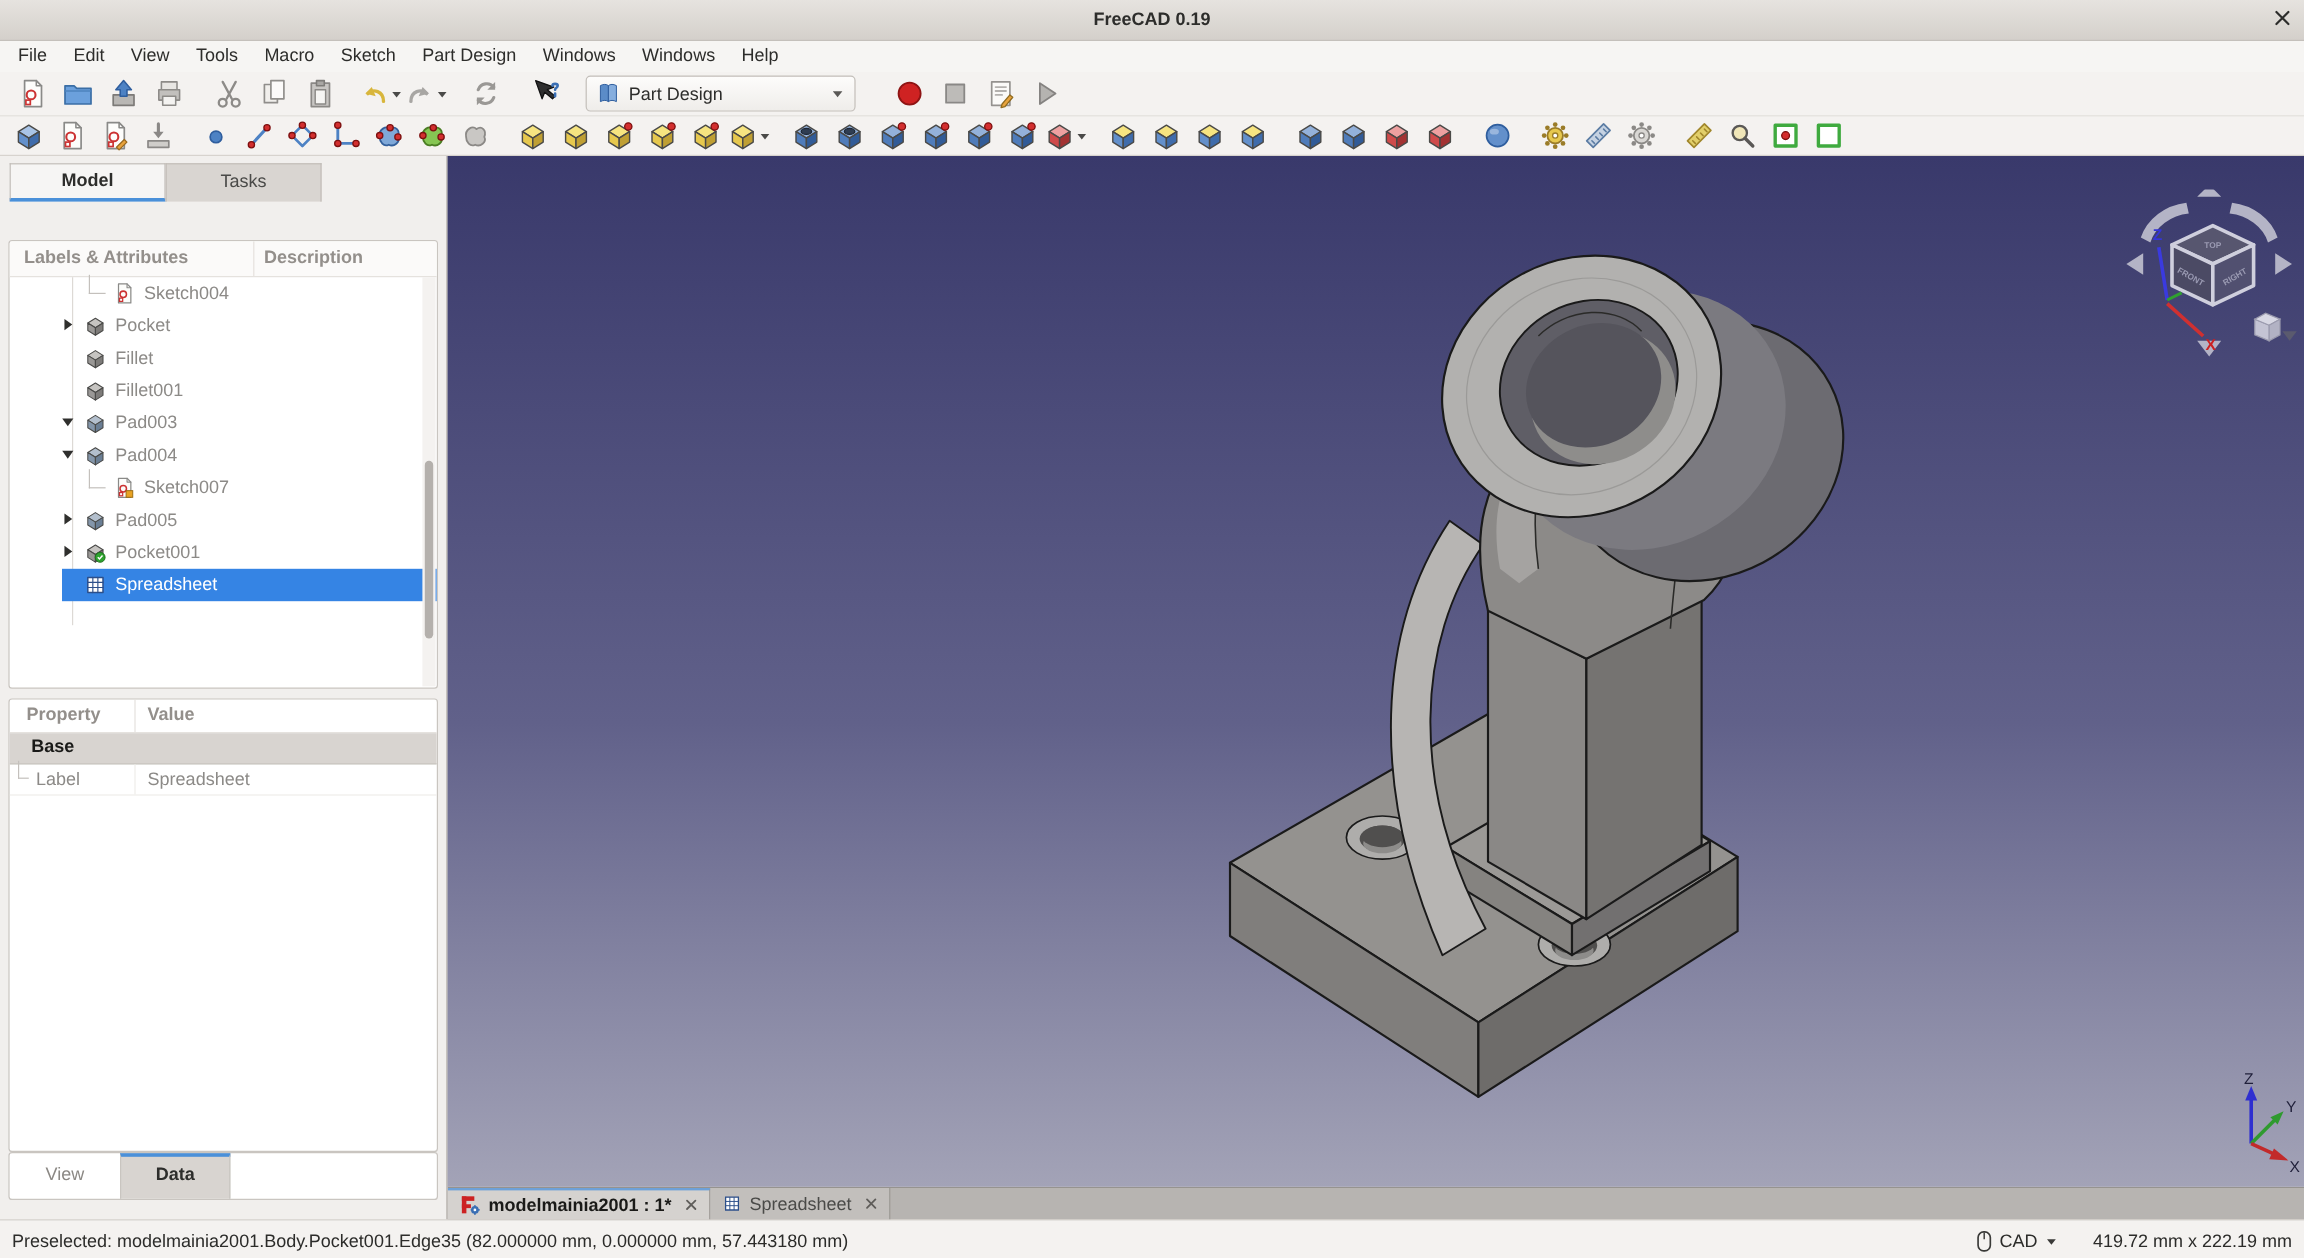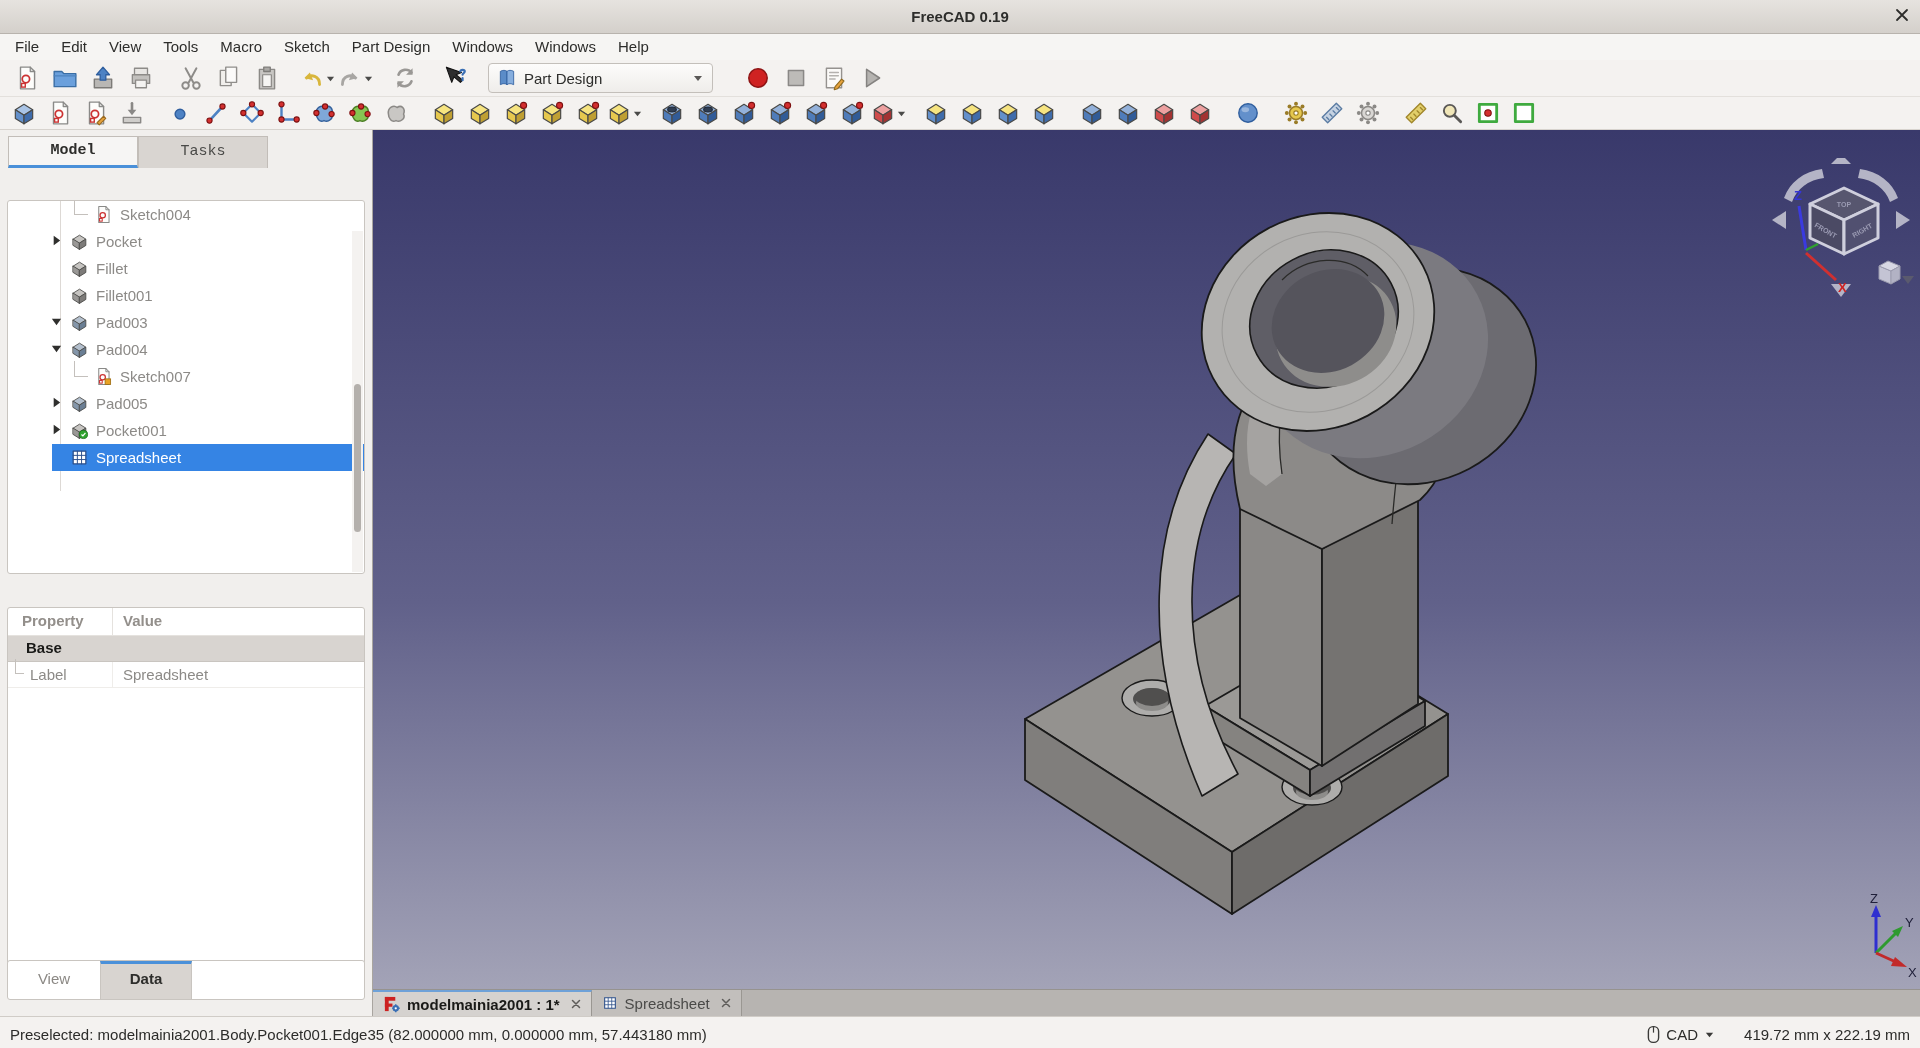--- a/index.html
+++ b/index.html
@@ -36,21 +36,21 @@
   #scene { position:absolute; inset:0; }
   #navcube { position:absolute; right:4px; top:28px; }
   #axismini { position:absolute; right:2px; bottom:8px; }
 
   
   #cv-header { height:32px; display:flex; align-items:center; padding:0 10px; }
   #cv-header .cv-title { flex:1; color:#2d2d2b; }
   .cv-btn { width:18px; height:18px; display:flex; align-items:center; justify-content:center; margin-left:8px; }
   #cv-tabs { height:38px; display:flex; align-items:flex-end; padding-left:8px; }
   .cv-tab { width:130px; height:32px; text-align:center; line-height:30px; background:#d9d5d1;
-            border:1px solid #c2bdb8; border-bottom:none; color:#4a4a48;font-family:Liberation Mono, monospace; }
+            border:1px solid #c2bdb8; border-bottom:none; color:#4a4a48; }
   .cv-tab.active { background:#f6f5f4; font-weight:bold; color:#2d2d2b; border-bottom:3px solid #4a90d9; line-height:27px; }
   #tree-box { position:absolute; left:7px; right:7px; top:70px; height:374px; background:#ffffff;
               border:1px solid #c9c5c0; border-radius:3px; overflow:hidden; }
   #tree-hdr { height:30px; display:flex; border-bottom:1px solid #e5e2de; color:#938f8b; font-weight:bold; background:#fbfaf9; }
   #tree-hdr .th1 { width:204px; padding:5px 0 0 12px; border-right:1px solid #e5e2de; }
   #tree-hdr .th2 { flex:1; padding:5px 0 0 8px; }
   #tree-rows { position:relative; height:calc(100% - 30px); }
   #tree-guide { position:absolute; left:52px; top:0; width:1px; height:290px; background:#ddd9d5; }
   .trow { height:27px; position:relative; display:flex; align-items:center; color:#8c8a87; }
   .trow .texp { position:absolute; left:42px; width:14px; height:14px; top:6px; }
@@ -58,21 +58,21 @@
                  border-left:1px solid #c4c0bc; border-bottom:1px solid #c4c0bc; }
   .trow .ticon { display:inline-flex; margin-right:7px; position:relative; z-index:1; }
   .trow.d0 .ticon { margin-left:62px; }
   .trow.d1 .ticon { margin-left:86px; }
   .trow .tlabel { position:relative; z-index:1; }
   .trow.sel { background:linear-gradient(to right, transparent 44px, #3584e4 44px); color:#ffffff; }
   #tree-scroll { position:absolute; right:1px; top:30px; width:11px; height:calc(100% - 31px); background:#f4f2f0; }
   #tree-thumb { position:absolute; left:2px; top:153px; width:7px; height:148px; background:#b4b0ac; border-radius:4px; }
 
   
-  #prop-box { position:absolute; left:7px; right:7px; top:477px; height:378px; background:#ffffff;
+  #prop-box { position:absolute; left:7px; right:7px; top:452px; height:378px; background:#ffffff;
               border:1px solid #c9c5c0; border-radius:3px; overflow:hidden; }
   #prop-hdr { height:28px; display:flex; border-bottom:1px solid #e5e2de; color:#938f8b; font-weight:bold; }
   #prop-hdr .ph1 { width:105px; padding:4px 0 0 14px; border-right:1px solid #e5e2de; }
   #prop-hdr .ph2 { flex:1; padding:4px 0 0 10px; }
   .prop-group { height:26px; background:#d8d4d0; color:#1a1a18; font-weight:bold; padding:3px 0 0 18px;
                 border-bottom:1px solid #c9c5c0; }
   .prop-row { height:26px; display:flex; color:#8c8a87; border-bottom:1px solid #efedea; position:relative; }
   .prop-row .pconn { position:absolute; left:7px; top:-3px; width:9px; height:15px;
                      border-left:1px solid #c4c0bc; border-bottom:1px solid #c4c0bc; }
   .prop-row .pc1 { width:105px; padding:4px 0 0 22px; border-right:1px solid #efedea; }
@@ -565,20 +565,24 @@
 
 <div id="main">
 
   <div id="combo-panel">
     <div id="cv-tabs">
         <span class="cv-tab active">Model</span>
         <span class="cv-tab">Tasks</span>
       </div>
 
     <div id="tree-box">
+      <div id="tree-hdr">
+        <span class="th1">Labels &amp; Attributes</span>
+        <span class="th2">Description</span>
+      </div>
       <div id="tree-rows">
         <div id="tree-guide"></div>
       <div class="trow d1">
             <span class="tconn"></span>
             <span class="ticon">
               <svg viewBox="0 0 24 24" width="19" height="19">
                 <path d="M6 2h9l4 4v16H6z" fill="#fdfdfb" stroke="#8a8a88" stroke-width="1.3" stroke-linejoin="round" stroke-linecap="round"></path>
                 <path d="M15 2v4h4" fill="none" stroke="#8a8a88" stroke-width="1.2" stroke-linejoin="round" stroke-linecap="round"></path>
                 <circle cx="11" cy="13" r="3.4" fill="none" stroke="#cc3333" stroke-width="1.6"></circle>
                 <rect x="7" y="17" width="3.4" height="3.4" fill="none" stroke="#cc3333" stroke-width="1.3"></rect>

